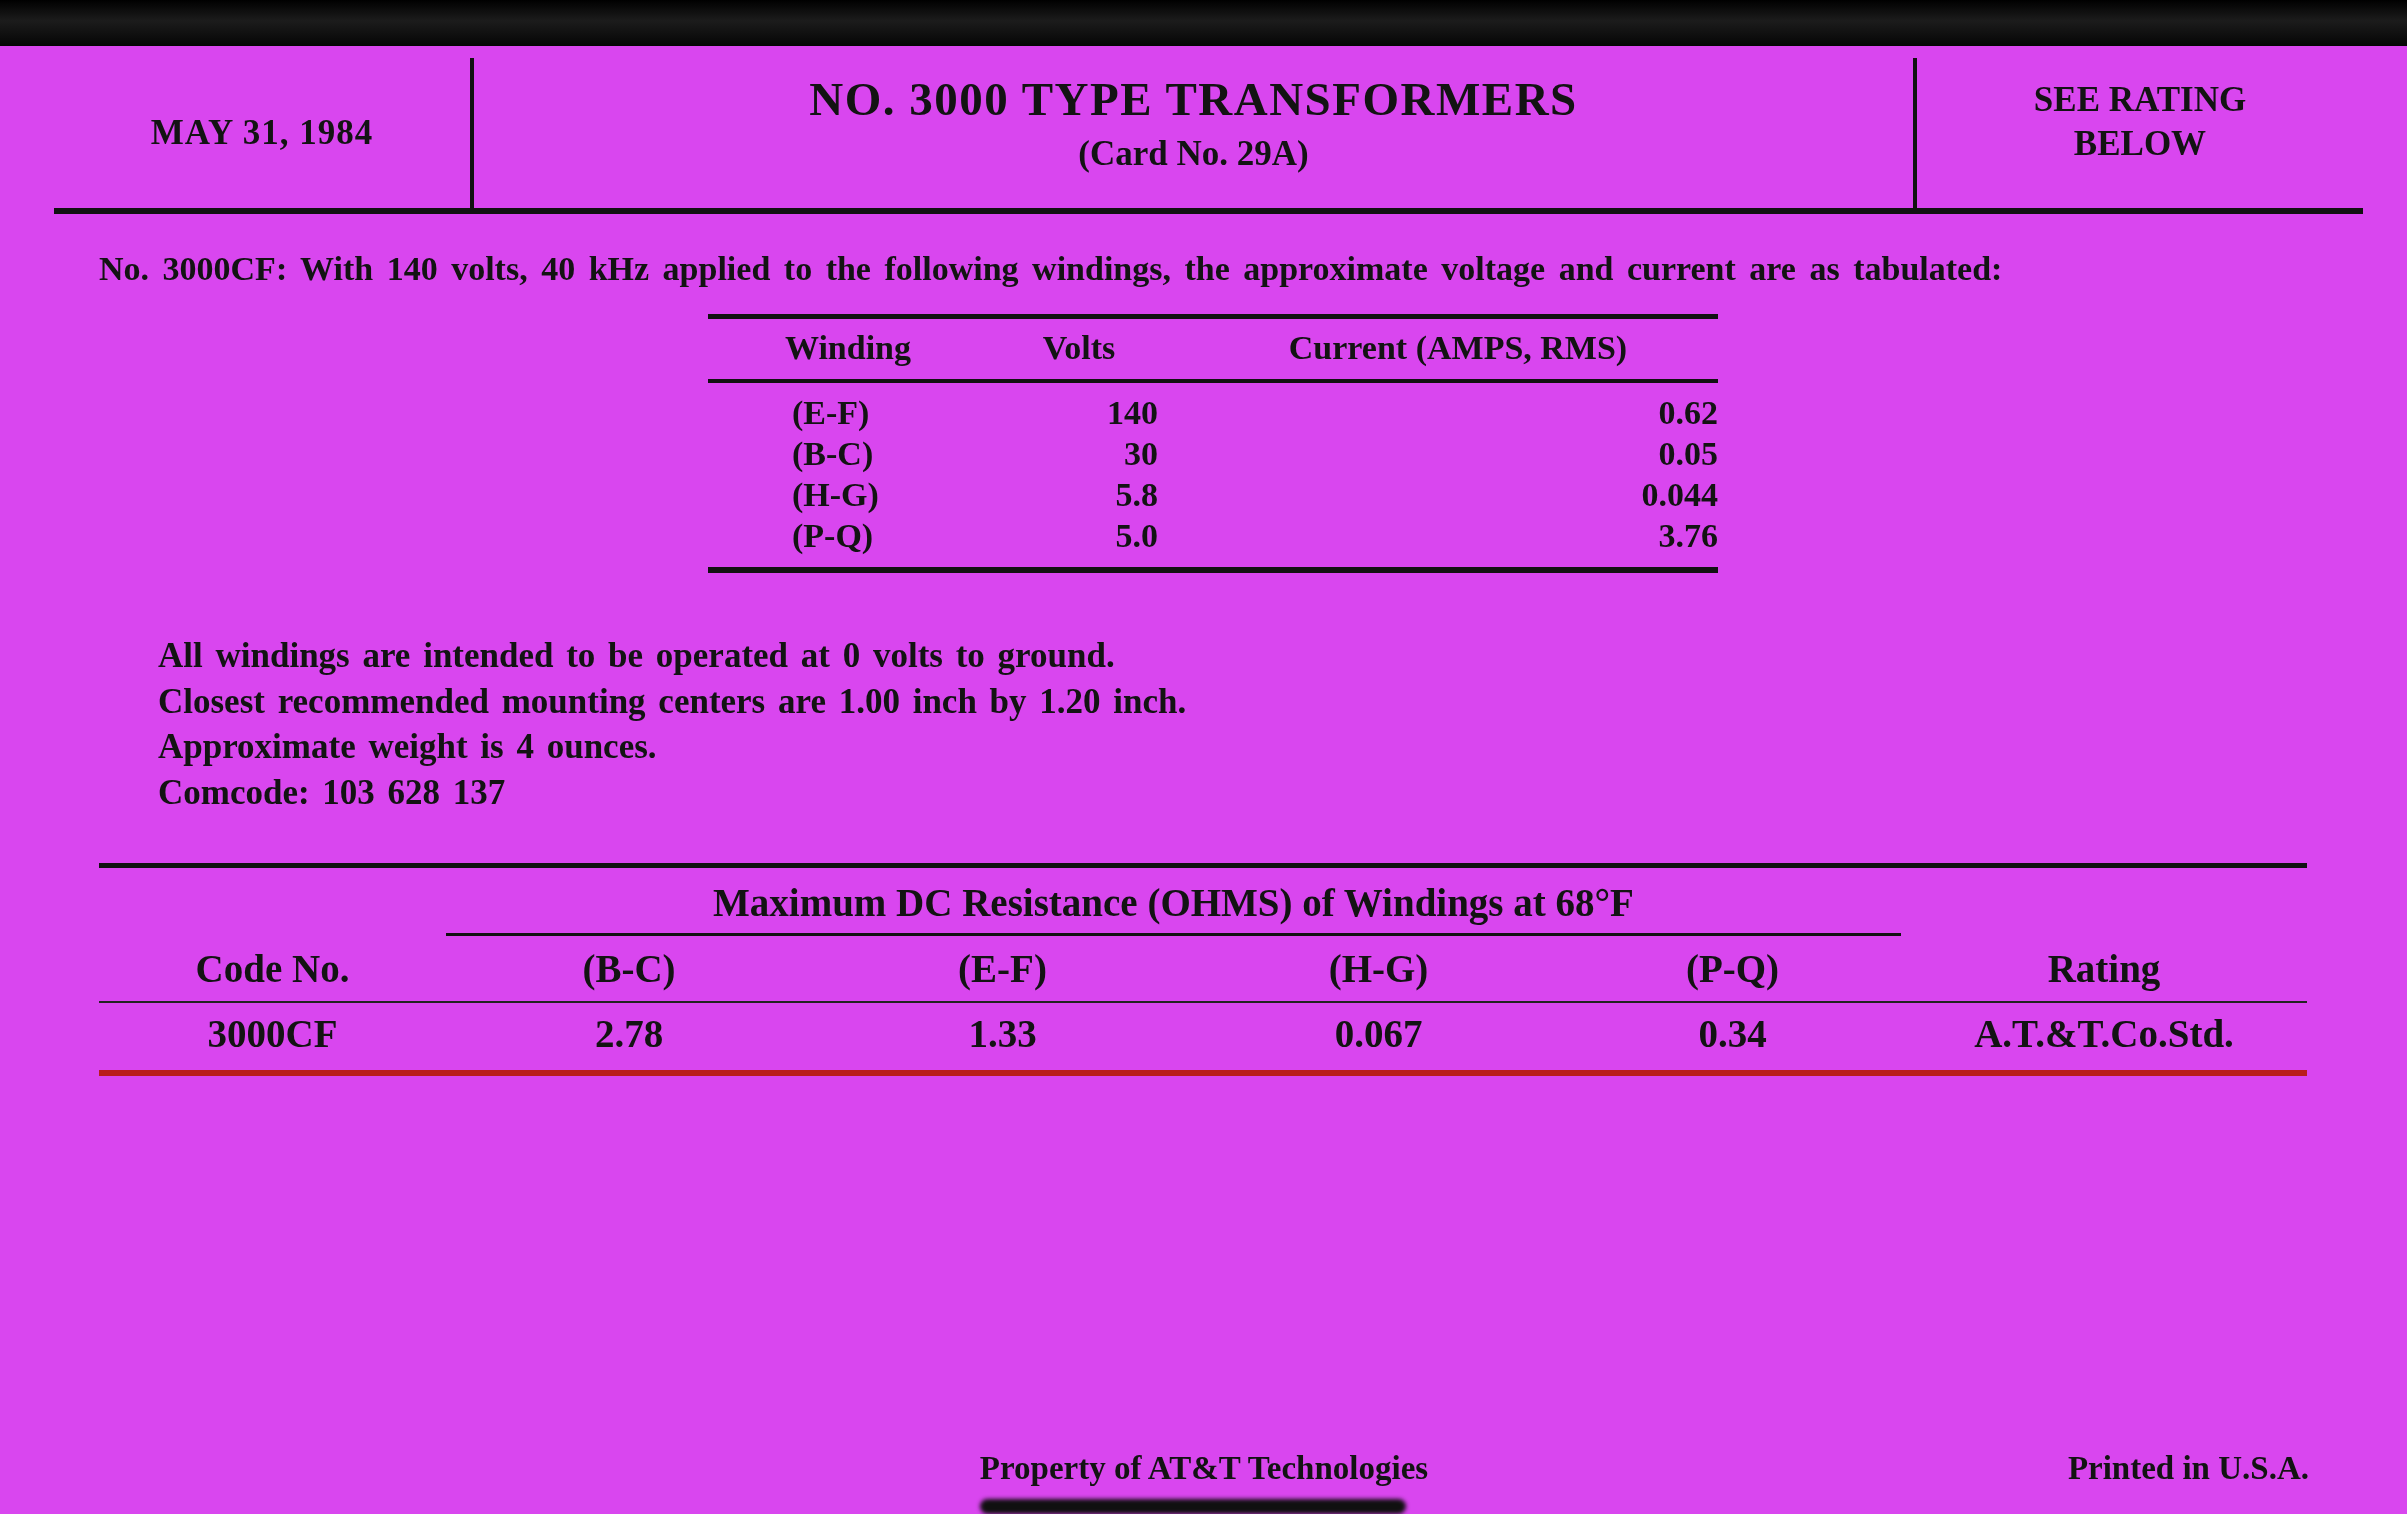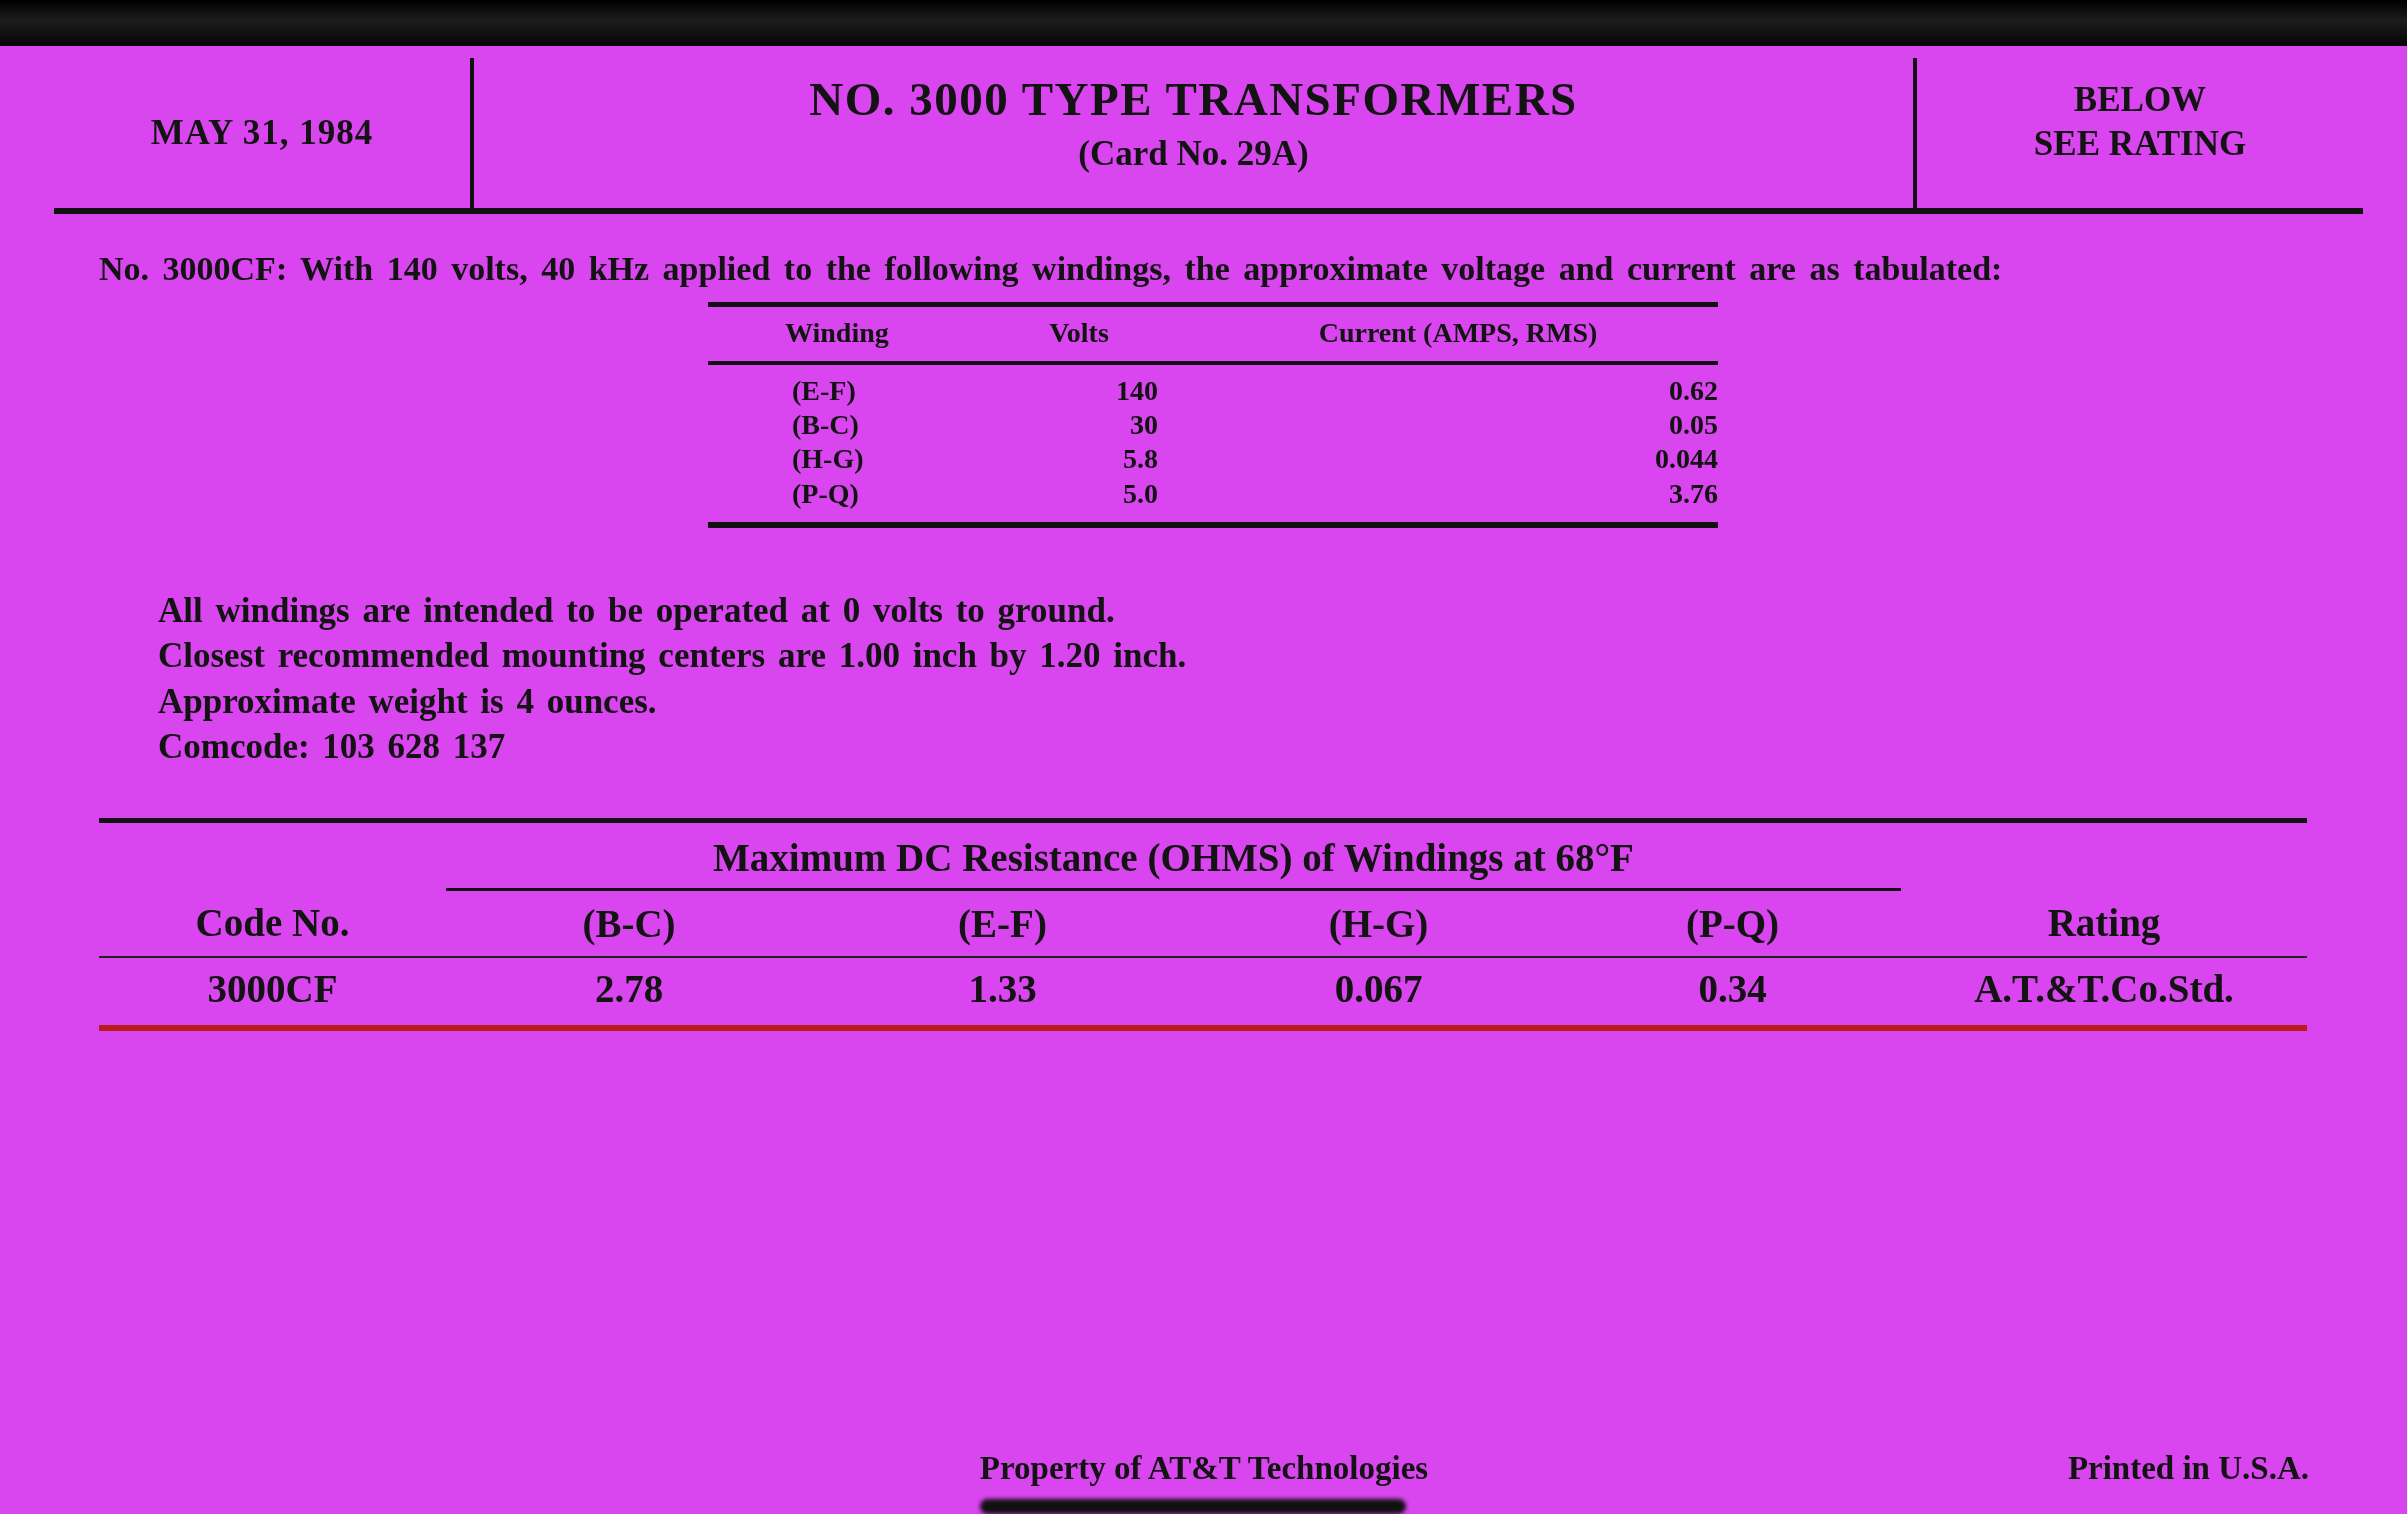--- a/index.html
+++ b/index.html
@@ -55,22 +55,22 @@
   
   .intro {
     margin: 36px 0 0 99px;
     font-size: 34px;
     word-spacing: 5px;
     white-space: nowrap;
   }
   
   table { border-collapse: collapse; }
   .winding-table {
-    margin: 14px 0 0 708px;
-    font-size: 28px;
+    margin: 26px 0 0 708px;
+    font-size: 34px;
   }
   .winding-table col.c1 { width: 252px; }
   .winding-table col.c2 { width: 238px; }
   .winding-table col.c3 { width: 520px; }
   .winding-table thead { border-top: 5px solid #111; border-bottom: 4px solid #111; }
   .winding-table tbody { border-bottom: 6px solid #111; }
   .winding-table th { font-weight: bold; padding: 10px 0 12px; }
   .winding-table th.w { text-align: left; padding-left: 77px; }
   .winding-table th.v, .winding-table th.c { text-align: center; }
   .winding-table td { padding: 1px 0; line-height: 1.15; }
@@ -130,22 +130,22 @@
 
 <div class="card">
 
   <div class="header">
     <div class="h-left">MAY 31, 1984</div>
     <div class="h-center">
       <div class="doc-title">NO. 3000 TYPE TRANSFORMERS</div>
       <div class="doc-subtitle">(Card No. 29A)</div>
     </div>
     <div class="h-right">
+      <div>SEE RATING</div>
       <div>BELOW</div>
-      <div>SEE RATING</div>
     </div>
   </div>
   <div class="header-rule"></div>
 
   <div class="intro">No. 3000CF: With 140 volts, 40 kHz applied to the following windings, the approximate voltage and current are as tabulated:</div>
 
   <table class="winding-table">
     <colgroup>
         <col class="c1">
         <col class="c2">

